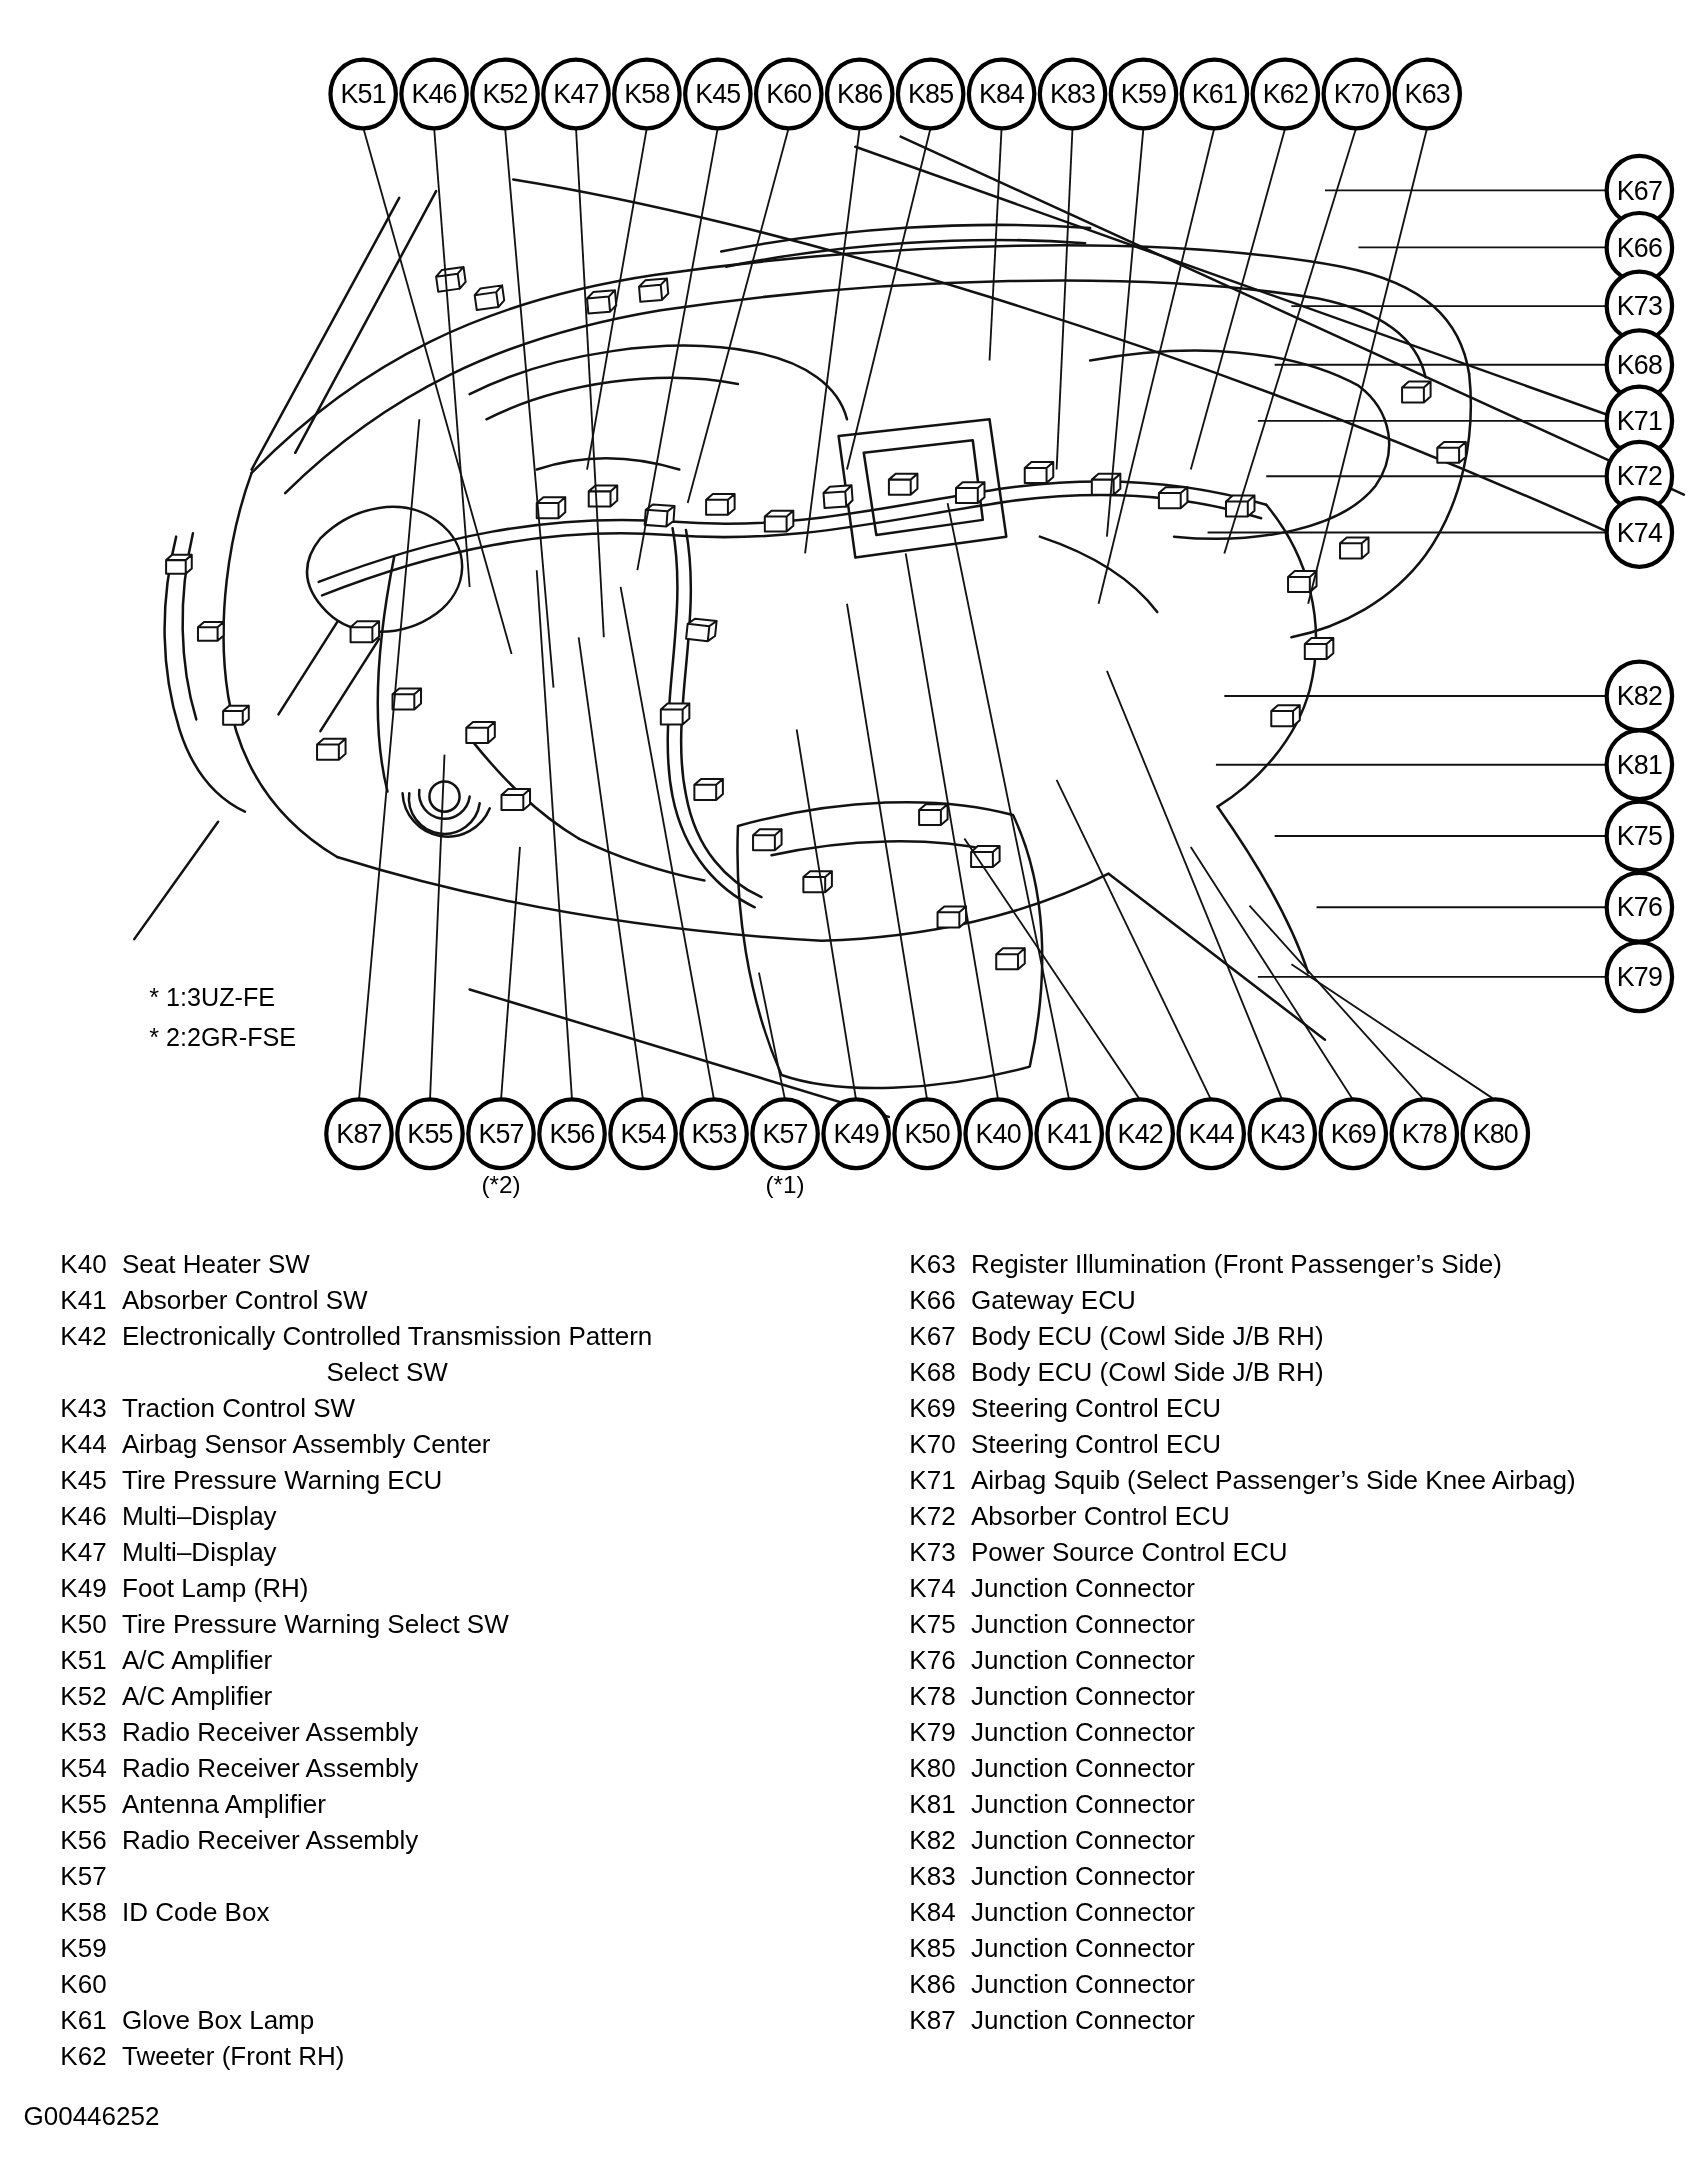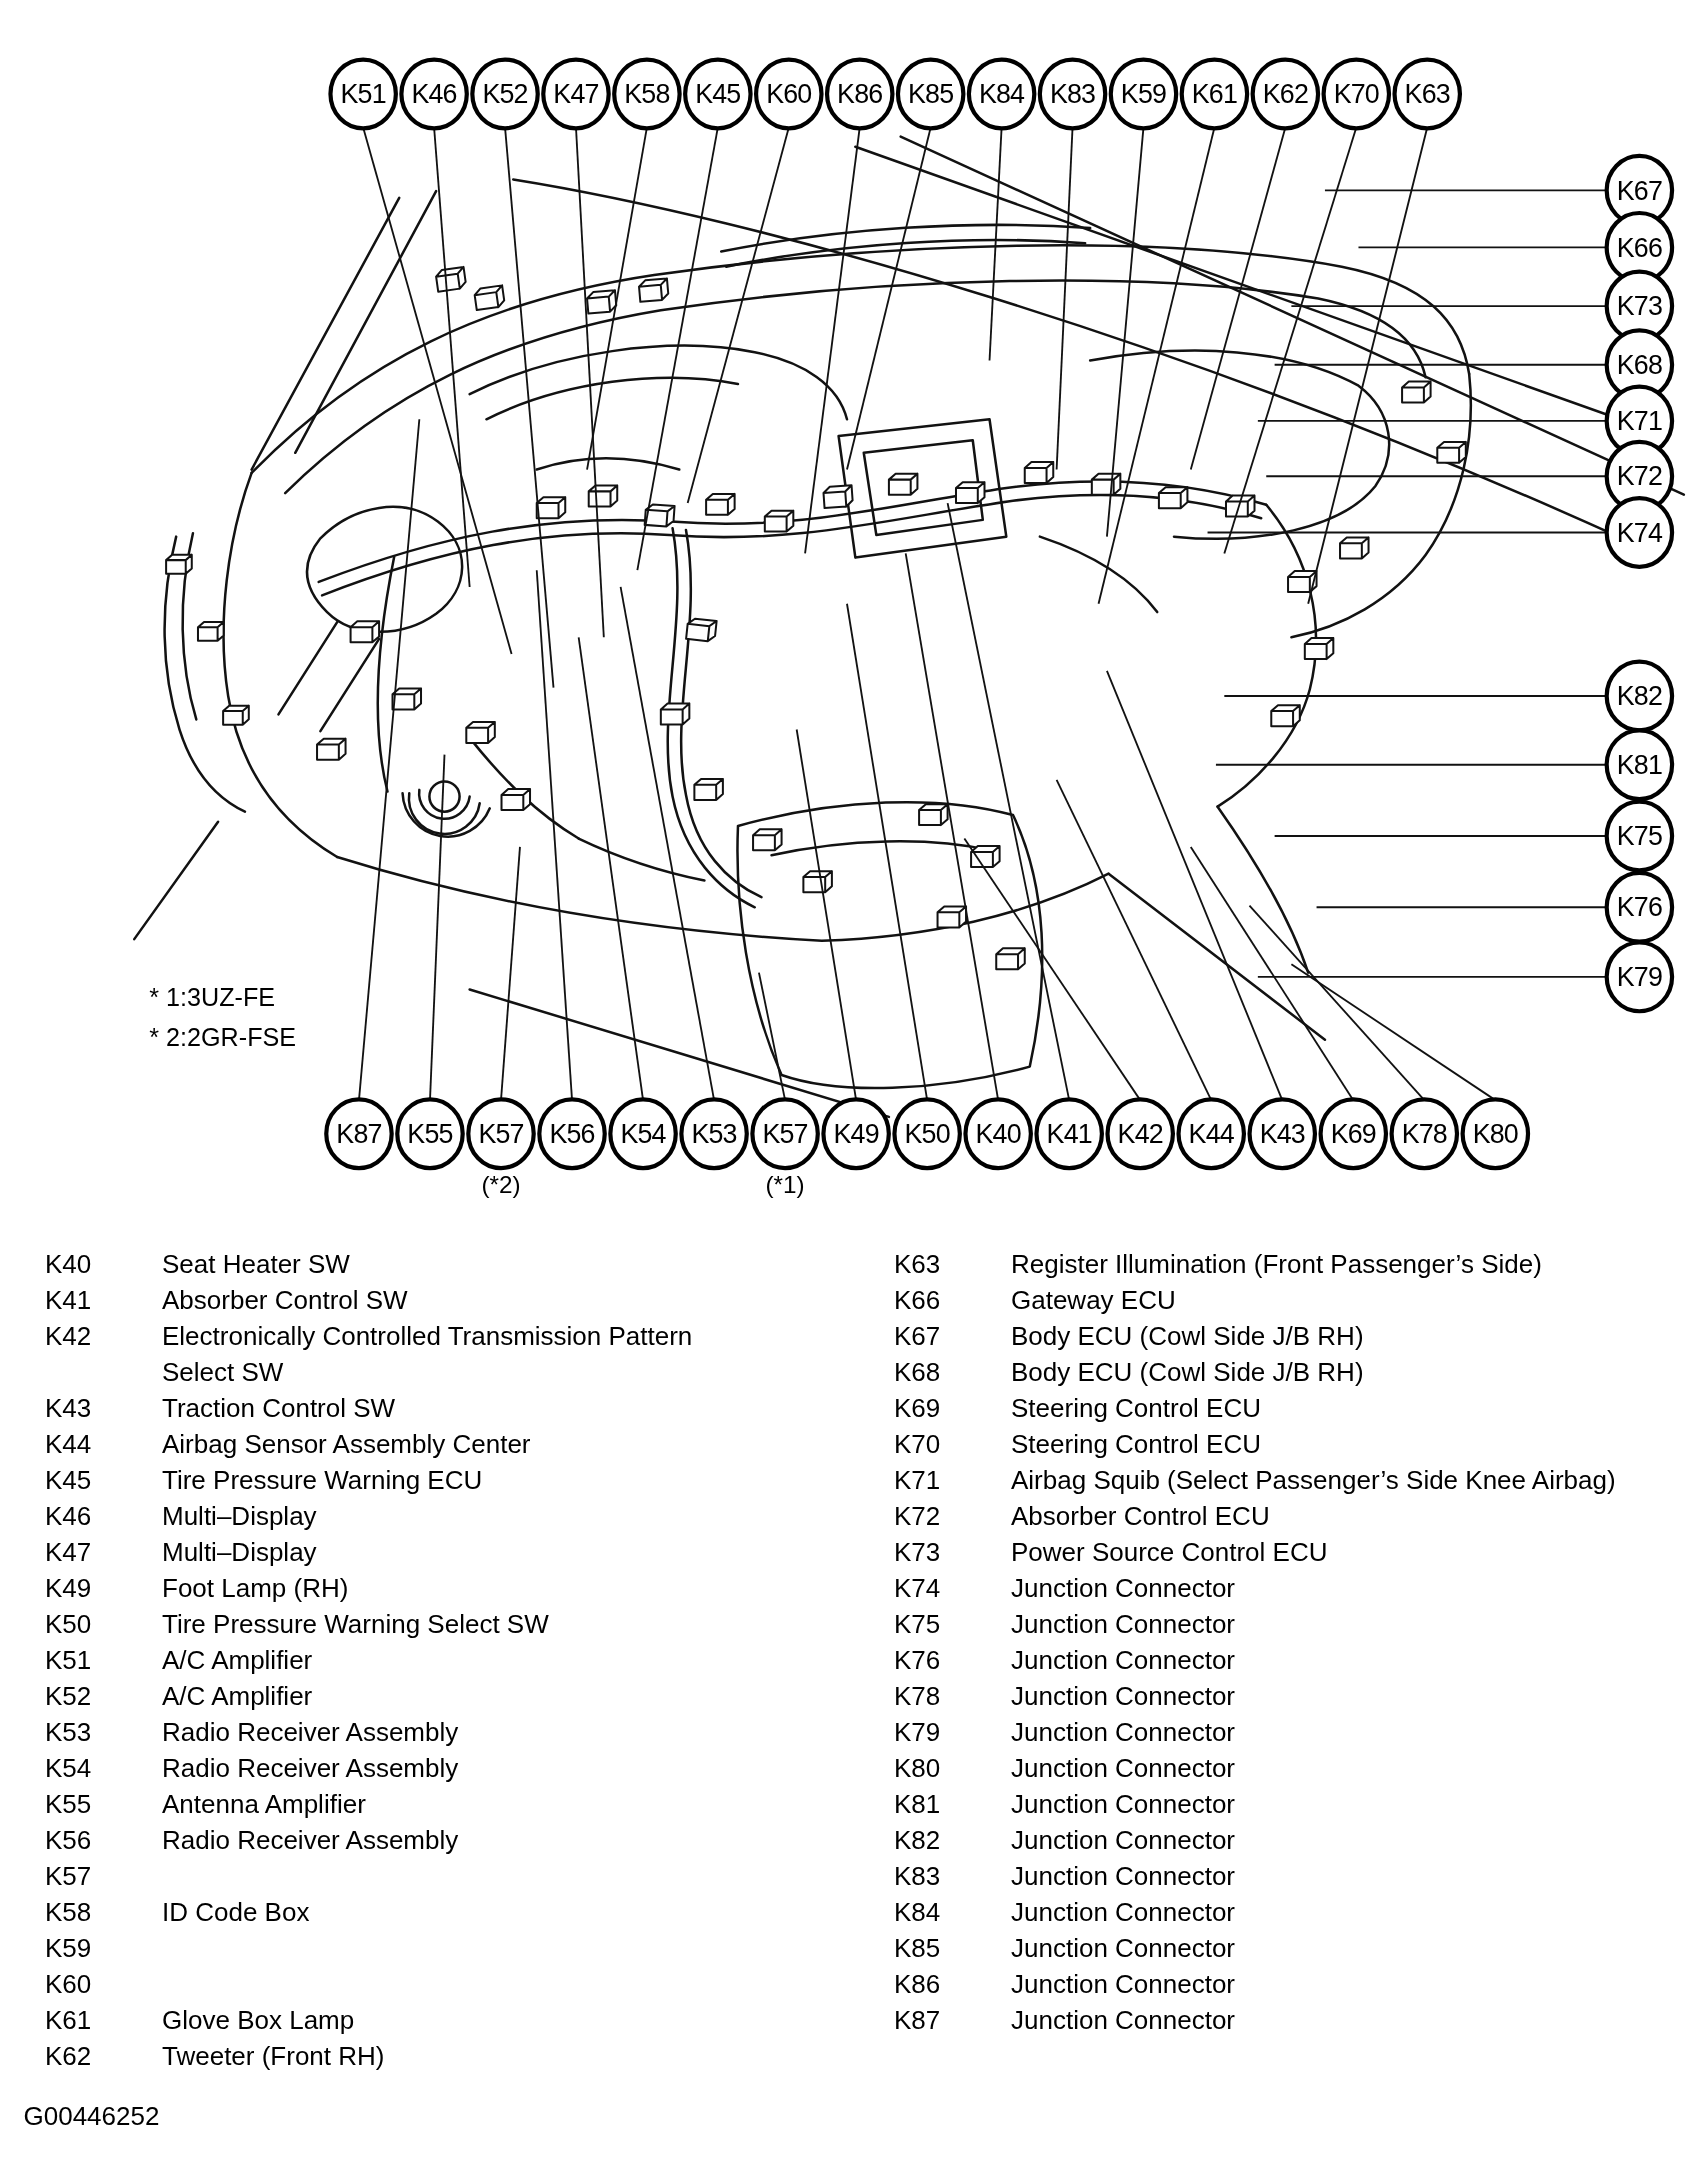--- a/index.html
+++ b/index.html
@@ -1,33 +1,33 @@
 <!DOCTYPE html>
 <html style="font-size:13.4px"><head>
 <meta charset="utf-8">
 <style>
   html,body{margin:0;padding:0;background:#e8e8e8;}
   #page{
     position:relative;width:1699px;height:2183px;background:#ffffff;
-    font-family:"Liberation Sans",sans-serif;color:#000;overflow:hidden;
+    font-family:"Liberation Sans",sans-serif;color:#000;overflow:hidden;text-align:center;
   }
   svg{display:block;}
   .art{fill:none;stroke:#121212;stroke-width:3;stroke-linecap:round;stroke-linejoin:round;}
   .box{fill:#ffffff;stroke:#121212;stroke-width:2.4;stroke-linejoin:round;}
   .leader{fill:none;stroke:#121212;stroke-width:2.2;}
   .co-circle{fill:#ffffff;stroke:#000000;stroke-width:5;}
   .co-label{font-family:"Liberation Sans",sans-serif;font-size:32px;letter-spacing:-1px;fill:#000;text-anchor:middle;}
   .co-note{font-family:"Liberation Sans",sans-serif;font-size:29px;fill:#000;text-anchor:middle;}
   .note{font-family:"Liberation Sans",sans-serif;font-size:30px;fill:#000;}
   .legend-col{position:absolute;display:flex;flex-direction:column;}
   #legend-left{top:1246px;left:45px;width:822px;}
   #legend-right{top:1246px;left:894px;width:797px;}
   .legend-row{display:flex;align-items:flex-start;font-size:26px;line-height:36px;}
   .legend-id{width:77px;flex:0 0 77px;}
-  .legend-desc{white-space:pre-line;margin-left:40px;}
+  .legend-desc{white-space:pre-line;}
   #figure-code{position:absolute;left:23.5px;top:2101px;font-size:26px;}
 </style>
 </head>
 <body>
 
 <div id="page">
   <svg id="diagram" width="1699" height="1241" viewBox="0 0 2026 1480">
     <g id="art">
         <path d="M1020,175 L1988,520" class="art"></path>
         <path d="M1074,163 L2008,590" class="art"></path>

